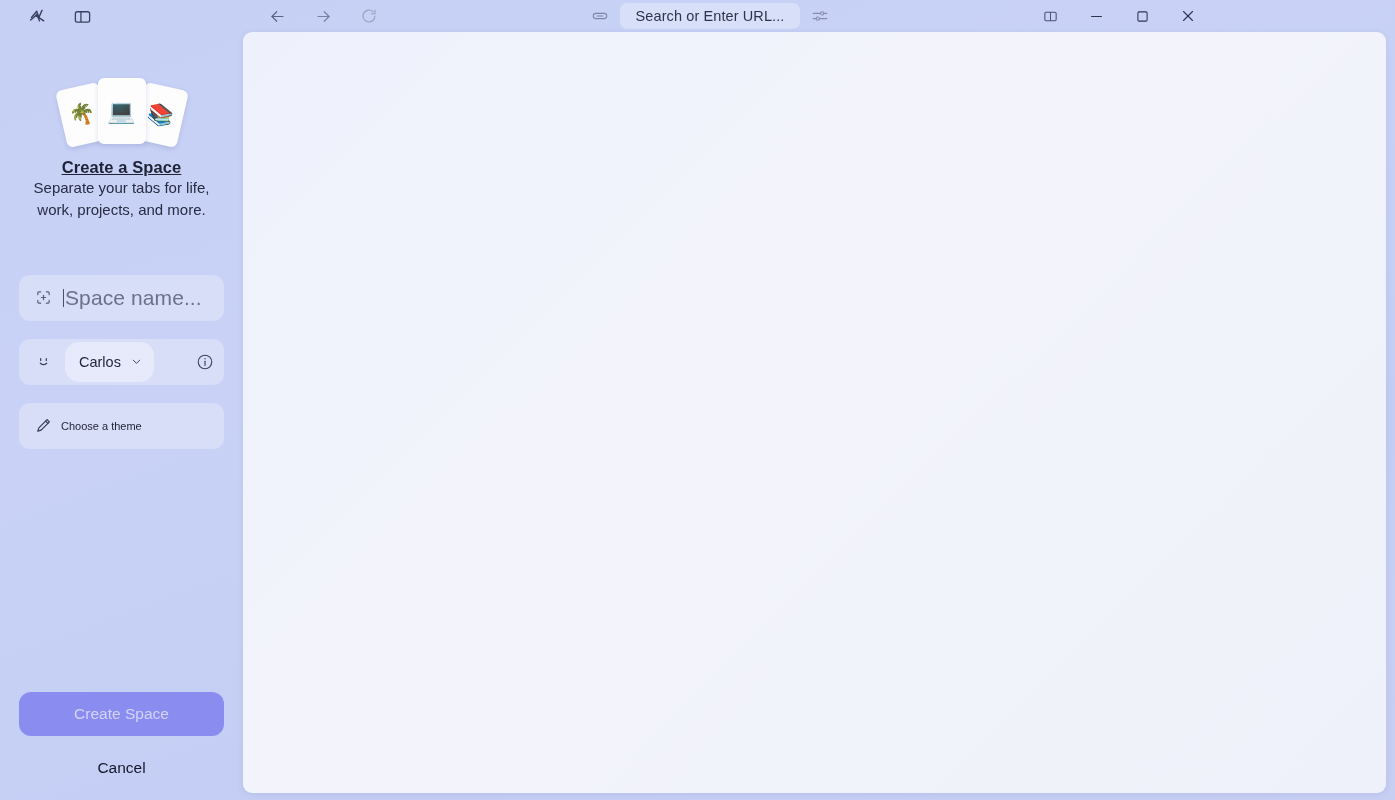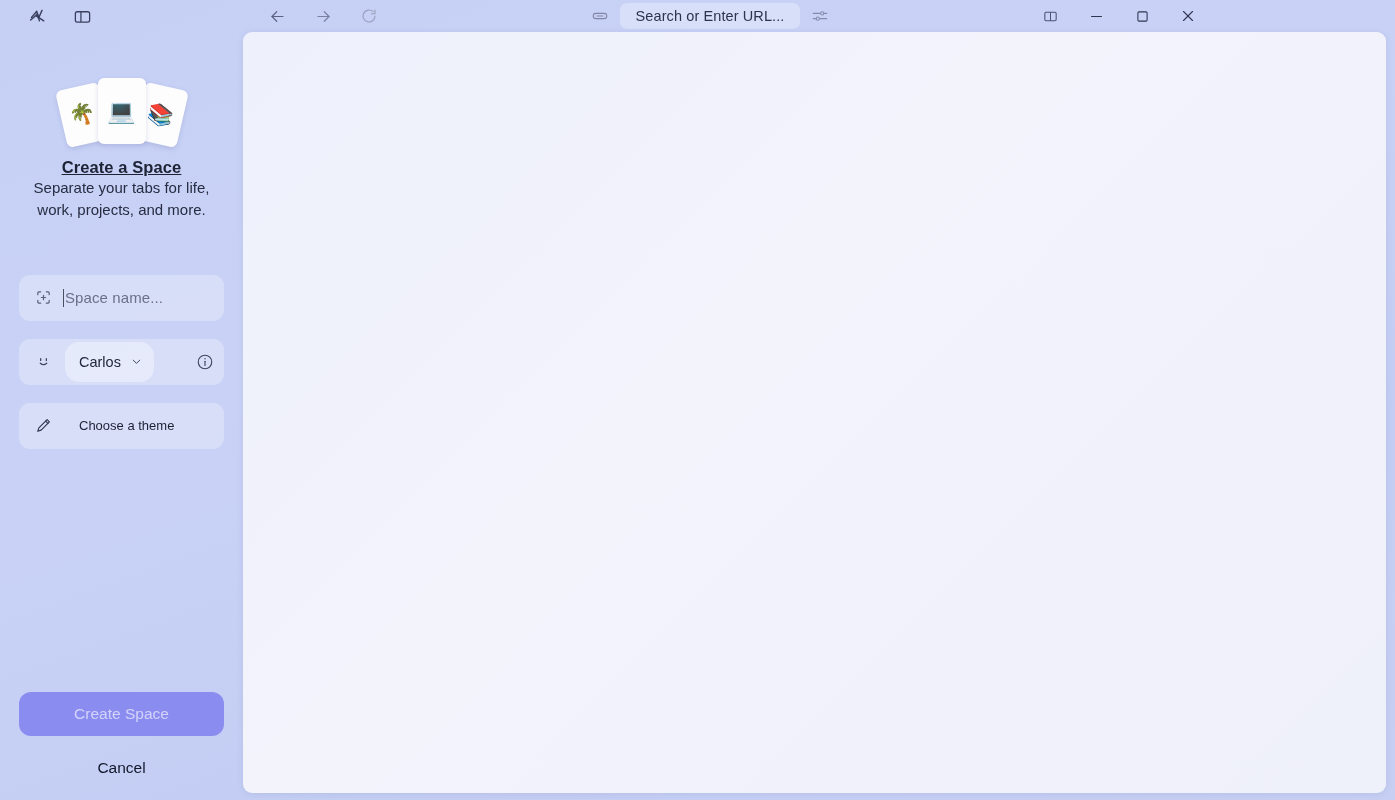--- a/index.html
+++ b/index.html
@@ -193,21 +193,21 @@
   .caret {
     display: inline-block;
     width: 1px;
     height: 18px;
     background: #4a4f63;
     margin-left: 8px;
     margin-right: 1px;
   }
 
   .placeholder {
-    font-size: 15px;
+    font-size: 21px;
     color: #6c7089;
     letter-spacing: 0.1px;
   }
 
   .profile-pill {
     margin-left: 10px;
     height: 40px;
     display: flex;
     align-items: center;
     gap: 9px;
@@ -220,22 +220,22 @@
   }
 
   .info-wrap {
     margin-left: auto;
     display: flex;
     align-items: center;
     cursor: pointer;
   }
 
   .theme-label {
-    margin-left: 24px;
-    font-size: 13px;
+    margin-left: 6px;
+    font-size: 11px;
     color: #1d2235;
     text-align: center;
   }
 
   .spacer { flex: 1; }
 
   .create-btn {
     width: 205px;
     height: 44px;
     border-radius: 12px;

